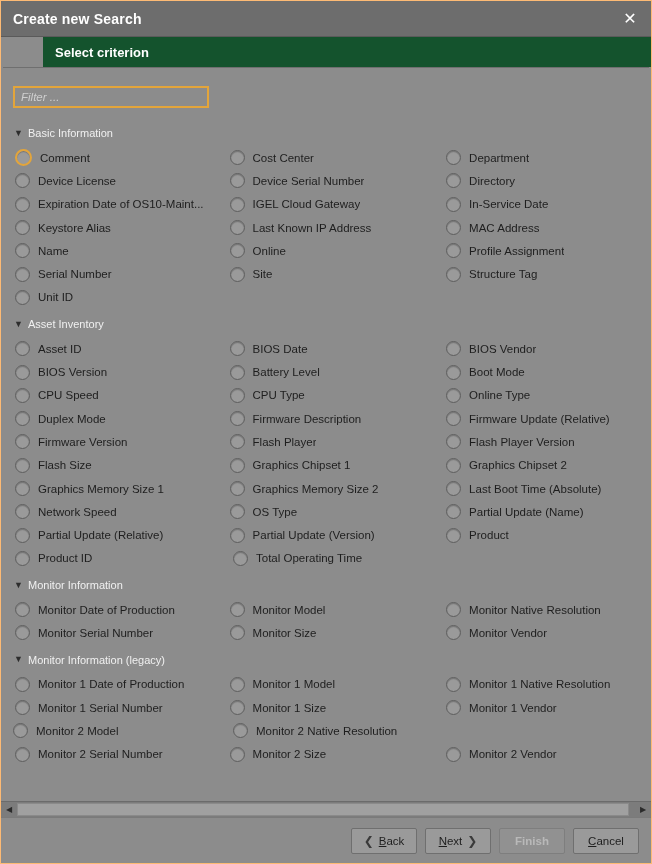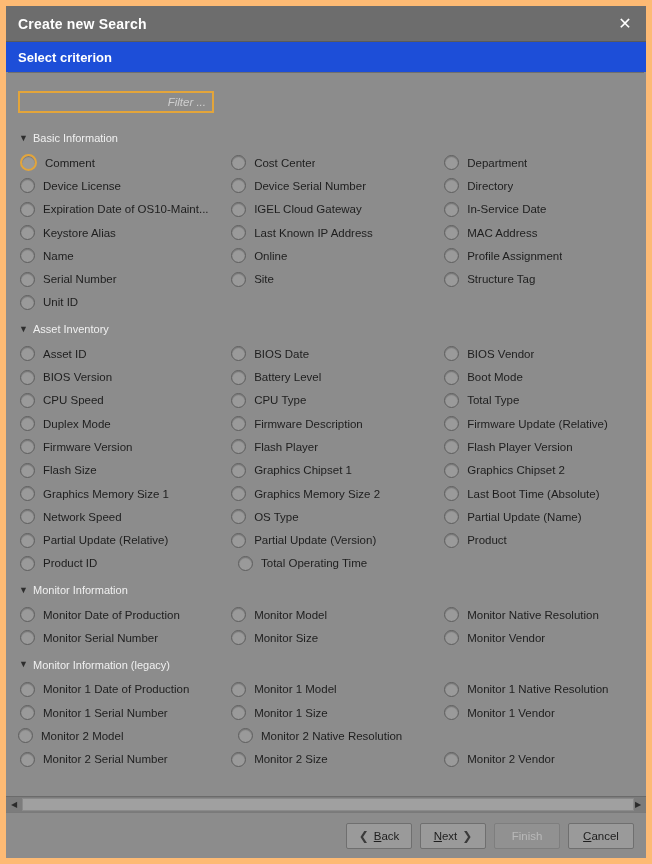--- a/index.html
+++ b/index.html
@@ -12,21 +12,21 @@
     background: #8c8c8c;
     font-family: "Liberation Sans", sans-serif;
     font-size: 12px;
     color: #1a1a1a;
     overflow: hidden;
   }
   .window {
     width: 652px;
     height: 864px;
     box-sizing: border-box;
-    border: 6px solid #fdba74;
+    border: 1px solid #fdba74;
     background: #8c8c8c;
     display: flex;
     flex-direction: column;
     position: relative;
   }
   
   .titlebar {
     height: 36px;
     background: #6d6d6d;
     display: flex;
@@ -49,25 +49,26 @@
     align-items: center;
     justify-content: center;
     color: #ffffff;
     font-size: 16px;
     line-height: 1;
     cursor: pointer;
   }
   
   .subheader {
     height: 30px;
-    background: #1d4ed8;
+    background: #14532d;
     display: flex;
     align-items: center;
     padding: 0 12px;
     box-sizing: border-box;
+    margin-left: 42px;
   }
   .subheader .subtitle {
     font-size: 13px;
     font-weight: bold;
     color: #ffffff;
   }
   .sep {
     height: 1px;
     background: #6f6f6f;
     margin: 0 2px;
@@ -81,21 +82,20 @@
     height: 22px;
     box-sizing: border-box;
     background: #8c8c8c;
     border: 2px solid #e3a53b;
     color: #cfcfcf;
     font-style: italic;
     font-size: 11.5px;
     padding: 0 6px;
     outline: none;
     font-family: "Liberation Sans", sans-serif;
-    text-align: right;
   }
   .filter-input::placeholder {
     color: #cfcfcf;
     font-style: italic;
     opacity: 1;
   }
   
   .list-scroll {
     flex: 1;
     overflow: hidden;
@@ -217,20 +217,21 @@
     font-size: 11.5px;
     color: #1e1e1e;
     padding: 0 10px;
     box-sizing: border-box;
     cursor: pointer;
   }
   .btn.disabled {
     color: #b9b9b9;
     background: #919191;
     border-color: #7e7e7e;
+    font-weight: bold;
   }
   .btn .chev {
     font-size: 12px;
     color: #3a3a3a;
   }
   .btn .u { text-decoration: underline; }
 </style>
 </head>
 <body>
 
@@ -382,21 +383,21 @@
           <div class="cell c1">
             <span class="radio"></span>
             <span class="lbl">CPU Speed</span>
           </div>
           <div class="cell c2">
             <span class="radio"></span>
             <span class="lbl">CPU Type</span>
           </div>
           <div class="cell c3">
             <span class="radio"></span>
-            <span class="lbl">Total Type</span>
+            <span class="lbl">Online Type</span>
           </div>
         </div>
         <div class="row">
           <div class="cell c1">
             <span class="radio"></span>
             <span class="lbl">Duplex Mode</span>
           </div>
           <div class="cell c2">
             <span class="radio"></span>
             <span class="lbl">Firmware Description</span>

